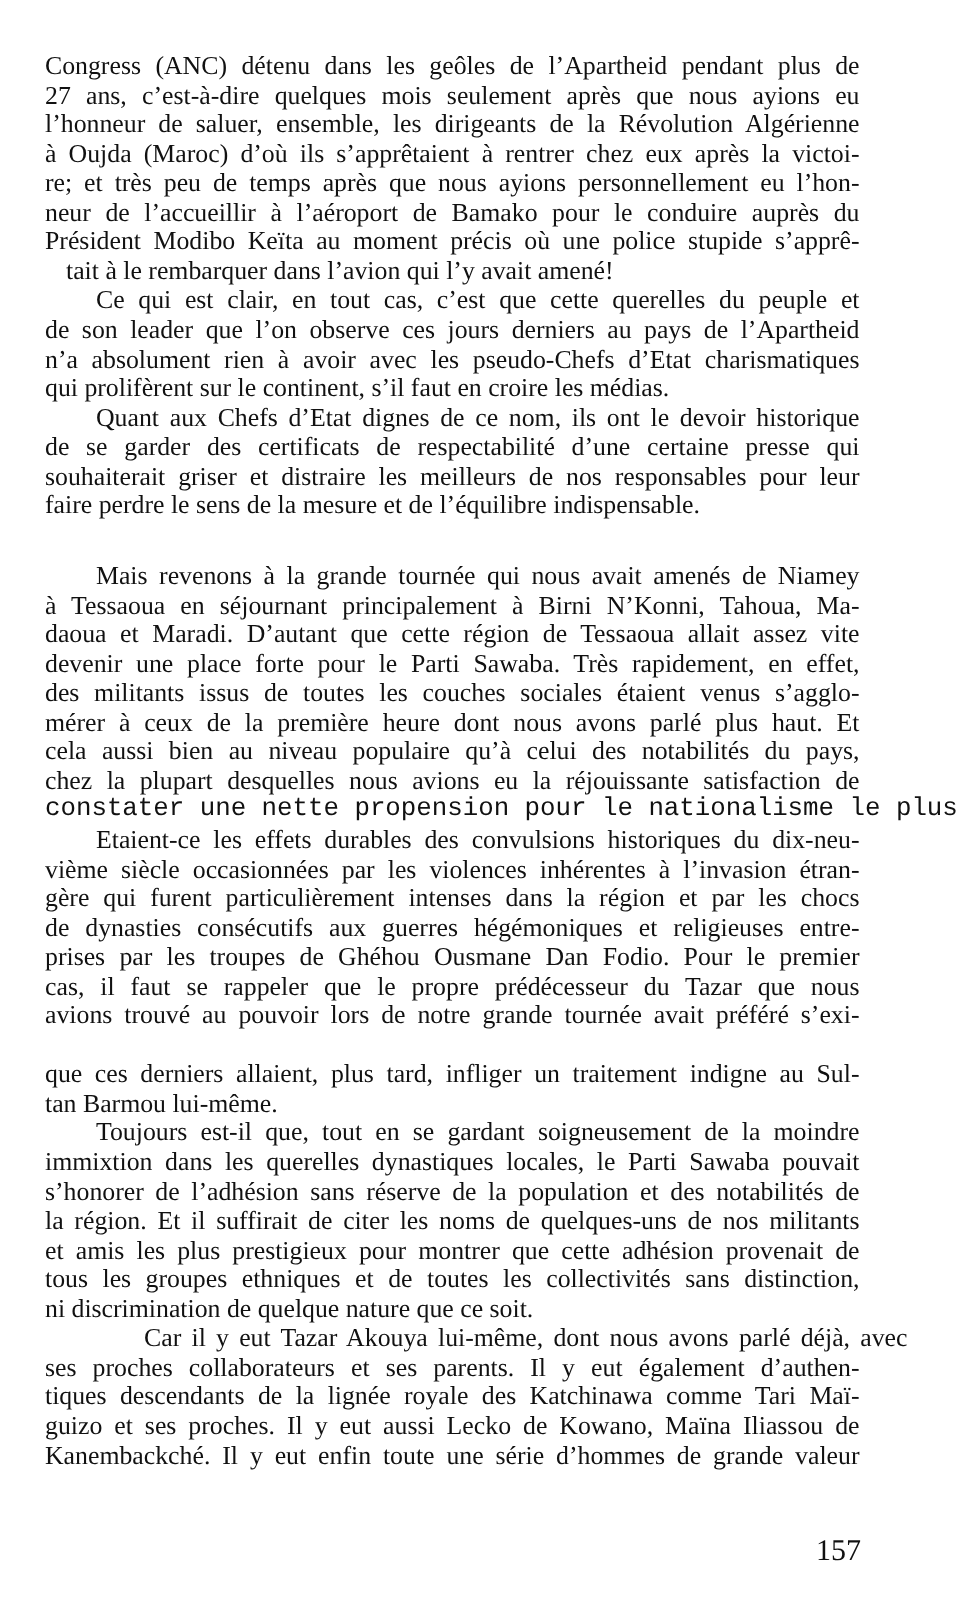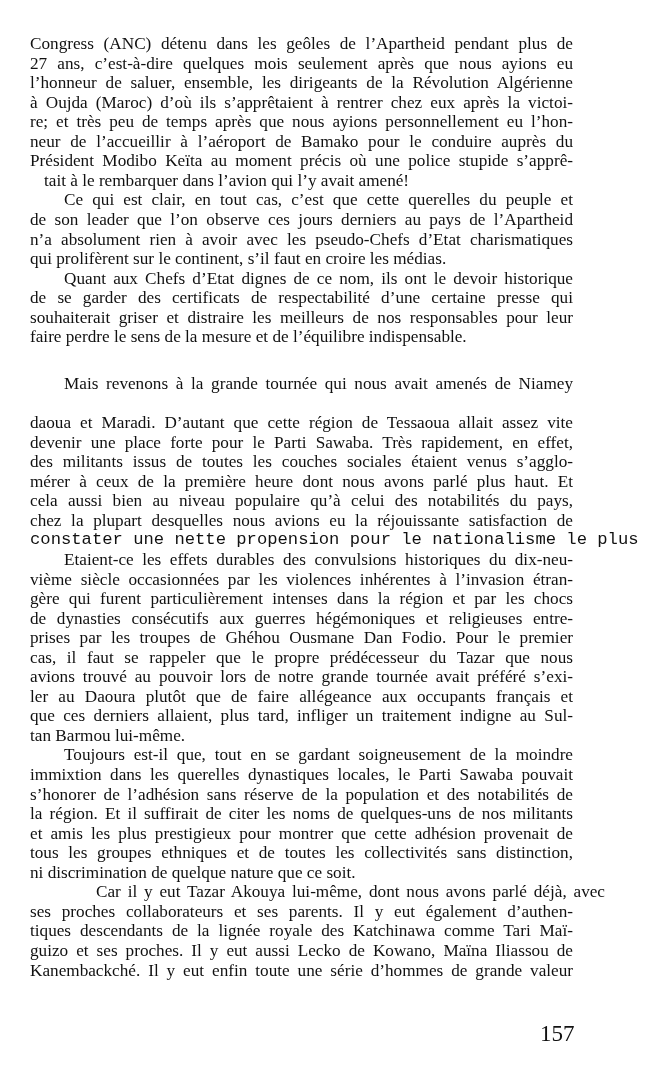--- a/index.html
+++ b/index.html
@@ -4,21 +4,21 @@
 <style>
   html, body { margin:0; padding:0; background:#ffffff; }
   body { width:650px; height:1076px; position:relative; overflow:hidden;
          font-family:"Liberation Serif", "DejaVu Serif", serif; color:#111; }
   .page { position:absolute; left:0; top:0; width:650px; height:768px; }
   .line { position:absolute; left:30px; width:543px; font-size:17.2px; line-height:19.5px;
           white-space:nowrap; text-align:justify; text-align-last:justify; }
   .line.last { text-align-last:left; }
   .line.indent { left:64px; width:509px; }
   .pagenum { position:absolute; left:540px; top:1024px; width:34px; text-align:right;
-             font-size:23px; line-height:20px; }
+             font-size:20px; line-height:20px; }
 </style>
 </head>
 <body>
 
 <div class="page" id="page">
     <div class="line" style="top: 34px;">Congress (ANC) détenu dans les geôles de l’Apartheid pendant plus de</div>
     <div class="line" style="top: 53.55px;">27 ans, c’est-à-dire quelques mois seulement après que nous ayions eu</div>
     <div class="line" style="top: 73.1px;">l’honneur de saluer, ensemble, les dirigeants de la Révolution Algérienne</div>
     <div class="line" style="top: 92.65px;">à Oujda (Maroc) d’où ils s’apprêtaient à rentrer chez eux après la victoi-</div>
     <div class="line" style="top: 112.2px;">re; et très peu de temps après que nous ayions personnellement eu l’hon-</div>
@@ -27,35 +27,35 @@
     <div class="line last" style="top: 170.85px; margin-left: 14px;">tait à le rembarquer dans l’avion qui l’y avait amené!</div>
     <div class="line indent" style="top: 190.4px;">Ce qui est clair, en tout cas, c’est que cette querelles du peuple et</div>
     <div class="line" style="top: 209.95px;">de son leader que l’on observe ces jours derniers au pays de l’Apartheid</div>
     <div class="line" style="top: 229.5px;">n’a absolument rien à avoir avec les pseudo-Chefs d’Etat charismatiques</div>
     <div class="line last" style="top: 249.05px;">qui prolifèrent sur le continent, s’il faut en croire les médias.</div>
     <div class="line indent" style="top: 268.6px;">Quant aux Chefs d’Etat dignes de ce nom, ils ont le devoir historique</div>
     <div class="line" style="top: 288.15px;">de se garder des certificats de respectabilité d’une certaine presse qui</div>
     <div class="line" style="top: 307.7px;">souhaiterait griser et distraire les meilleurs de nos responsables pour leur</div>
     <div class="line last" style="top: 327.25px;">faire perdre le sens de la mesure et de l’équilibre indispensable.</div>
     <div class="line indent" style="top: 374px;">Mais revenons à la grande tournée qui nous avait amenés de Niamey</div>
+    <div class="line" style="top: 393.55px;">à Tessaoua en séjournant principalement à Birni N’Konni, Tahoua, Ma-</div>
     <div class="line" style="top: 413.1px;">daoua et Maradi. D’autant que cette région de Tessaoua allait assez vite</div>
     <div class="line" style="top: 432.65px;">devenir une place forte pour le Parti Sawaba. Très rapidement, en effet,</div>
     <div class="line" style="top: 452.2px;">des militants issus de toutes les couches sociales étaient venus s’agglo-</div>
     <div class="line" style="top: 471.75px;">mérer à ceux de la première heure dont nous avons parlé plus haut. Et</div>
     <div class="line" style="top: 491.3px;">cela aussi bien au niveau populaire qu’à celui des notabilités du pays,</div>
     <div class="line" style="top: 510.85px;">chez la plupart desquelles nous avions eu la réjouissante satisfaction de</div>
     <div class="line last" style="top: 530.4px; font-family: Liberation Mono, monospace;">constater une nette propension pour le nationalisme le plus sain.</div>
     <div class="line indent" style="top: 549.95px;">Etaient-ce les effets durables des convulsions historiques du dix-neu-</div>
     <div class="line" style="top: 569.5px;">vième siècle occasionnées par les violences inhérentes à l’invasion étran-</div>
     <div class="line" style="top: 589.05px;">gère qui furent particulièrement intenses dans la région et par les chocs</div>
     <div class="line" style="top: 608.6px;">de dynasties consécutifs aux guerres hégémoniques et religieuses entre-</div>
     <div class="line" style="top: 628.15px;">prises par les troupes de Ghéhou Ousmane Dan Fodio. Pour le premier</div>
     <div class="line" style="top: 647.7px;">cas, il faut se rappeler que le propre prédécesseur du Tazar que nous</div>
     <div class="line" style="top: 667.25px;">avions trouvé au pouvoir lors de notre grande tournée avait préféré s’exi-</div>
-    <div class="line" style="top: 686.8px;">ler au Daoura plutôt que de faire allégeance aux occupants français et</div>
     <div class="line" style="top: 706.35px;">que ces derniers allaient, plus tard, infliger un traitement indigne au Sul-</div>
     <div class="line last" style="top: 725.9px;">tan Barmou lui-même.</div>
     <div class="line indent" style="top: 745.45px;">Toujours est-il que, tout en se gardant soigneusement de la moindre</div>
     <div class="line" style="top: 765px;">immixtion dans les querelles dynastiques locales, le Parti Sawaba pouvait</div>
     <div class="line" style="top: 784.55px;">s’honorer de l’adhésion sans réserve de la population et des notabilités de</div>
     <div class="line" style="top: 804.1px;">la région. Et il suffirait de citer les noms de quelques-uns de nos militants</div>
     <div class="line" style="top: 823.65px;">et amis les plus prestigieux pour montrer que cette adhésion provenait de</div>
     <div class="line" style="top: 843.2px;">tous les groupes ethniques et de toutes les collectivités sans distinction,</div>
     <div class="line last" style="top: 862.75px;">ni discrimination de quelque nature que ce soit.</div>
     <div class="line indent" style="top: 882.3px; margin-left: 32px;">Car il y eut Tazar Akouya lui-même, dont nous avons parlé déjà, avec</div>

